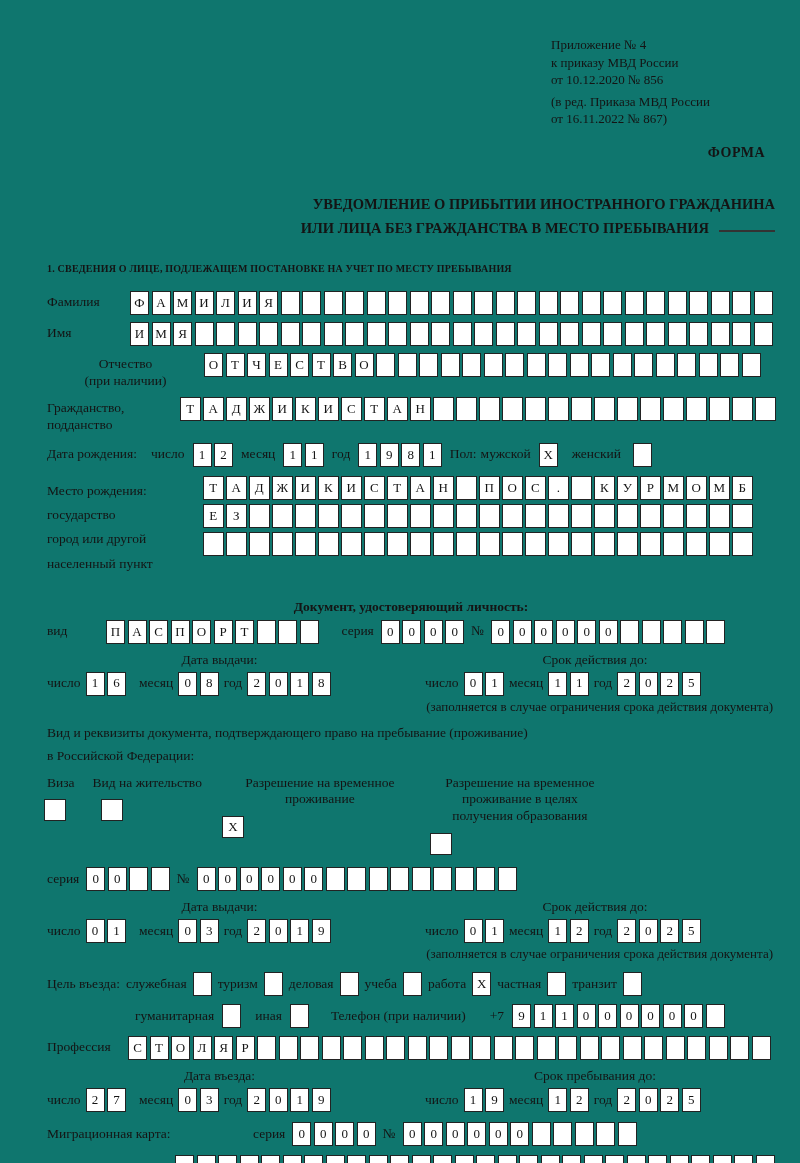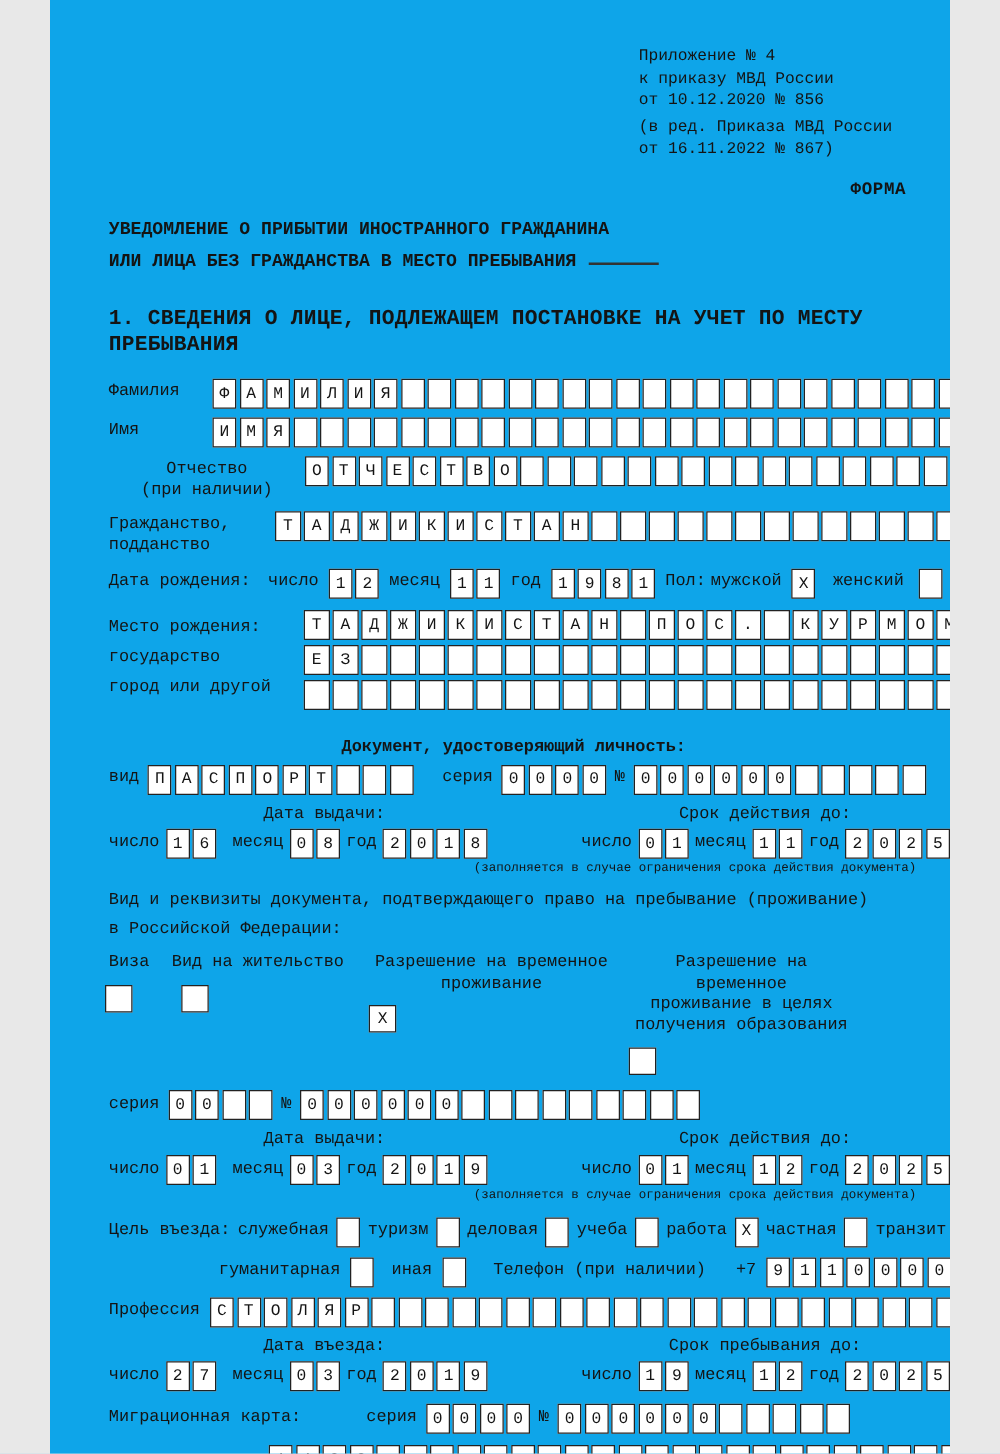--- a/index.html
+++ b/index.html
@@ -1,29 +1,29 @@
 <!DOCTYPE html>
 <html lang="ru"><head>
 <meta charset="utf-8">
 <style>
   html,body{margin:0;padding:0;background:#e8e8e8;}
   .page{
-    width:720px;height:1163px;box-sizing:border-box;margin:0 auto;
-    background:#0ea5e9;color:#141414;
-    font-family:Liberation Mono, monospace;
+    width:800px;height:1163px;box-sizing:border-box;margin:0 auto;
+    background:#0f766e;color:#141414;
+    font-family:Liberation Serif, serif;
     font-size:13.5px;line-height:1.25;
     padding:36px 25px 20px 47px;overflow:hidden;position:relative;
   }
   
   .hdr{width:212px;margin-left:auto;margin-right:12px;font-size:13px;line-height:1.35;}
   .hdr .l4{margin-top:4px;}
   .forma{ text-align:right;font-weight:bold;font-size:14px;margin:16px 10px 0 0;letter-spacing:.5px;}
-  .title{text-align:left;font-weight:bold;font-size:14.5px;margin-top:12px;line-height:1.55;}
+  .title{text-align:right;font-weight:bold;font-size:14.5px;margin-top:32px;line-height:1.55;}
   .blank-line{display:inline-block;width:56px;border-bottom:2px solid #333;height:1em;vertical-align:baseline;margin-left:10px;}
-  .sec-head{font-weight:bold;font-size:17px;margin-top:24px;letter-spacing:.2px;}
+  .sec-head{font-weight:bold;font-size:10px;margin-top:24px;letter-spacing:.2px;}
 
   
   .row{display:flex;align-items:flex-start;margin-top:7px;}
   .rl{flex:0 0 83px;padding-top:3px;}
   .rl2{flex:0 0 157px;padding-top:3px;text-align:center;}
   .rl3{flex:0 0 133px;padding-top:3px;}
   .rl4{flex:0 0 156px;padding-top:3px;line-height:1.8;}
   .rl5{flex:0 0 128px;padding-top:3px;line-height:1.95;}
   .cells{display:inline-flex;gap:2.5px;flex-wrap:nowrap;}
   .cell{
@@ -39,21 +39,21 @@
   .cbox{
     box-sizing:border-box;width:19px;height:24px;border:1.6px solid #222;
     display:inline-flex;align-items:center;justify-content:center;font-size:13px;background:#fff;flex:0 0 19px;
   }
   .bbox{width:22px;height:29px;flex:0 0 22px;}
   .doc-head{text-align:center;font-weight:bold;margin-top:23px;}
   .dcols{display:flex;margin-top:8px;justify-content:space-between;}
   .dcol1{flex:0 0 345px;}
   .dcol2{flex:0 0 360px;}
   .dhead{text-align:center;margin-bottom:3px;}
-  .note{ text-align:right;font-size:10px;margin-top:3px;padding-right:2px;}
+  .note{ text-align:right;font-size:13px;margin-top:3px;padding-right:2px;}
   .opt-row{display:flex;align-items:flex-start;margin-top:10px;gap:12px;}
   .opt{display:flex;align-items:flex-start;gap:8px;flex-direction:column;}
   .optlbl{white-space:pre-line;text-align:center;}
   .mt10{margin-top:10px;}
   .pl33{padding-left:33px;}
 </style>
 </head>
 <body>
 
 <div class="page">
@@ -241,20 +241,21 @@
     <span class="cbox">X</span>
     <span class="lbl" style="margin-left:6px;">женский</span>
     <span class="cbox" style="margin-left:4px;"></span>
   </div>
 
   <div class="row" style="margin-top:9px;">
     <div class="rl4">
       <div>Место рождения:</div>
       <div>государство</div>
       <div>город или другой</div>
+      <div>населенный пункт</div>
     </div>
     <div class="stack">
       <div class="cells wide">
           <span class="cell">Т</span>
           <span class="cell">А</span>
           <span class="cell">Д</span>
           <span class="cell">Ж</span>
           <span class="cell">И</span>
           <span class="cell">К</span>
           <span class="cell">И</span>

